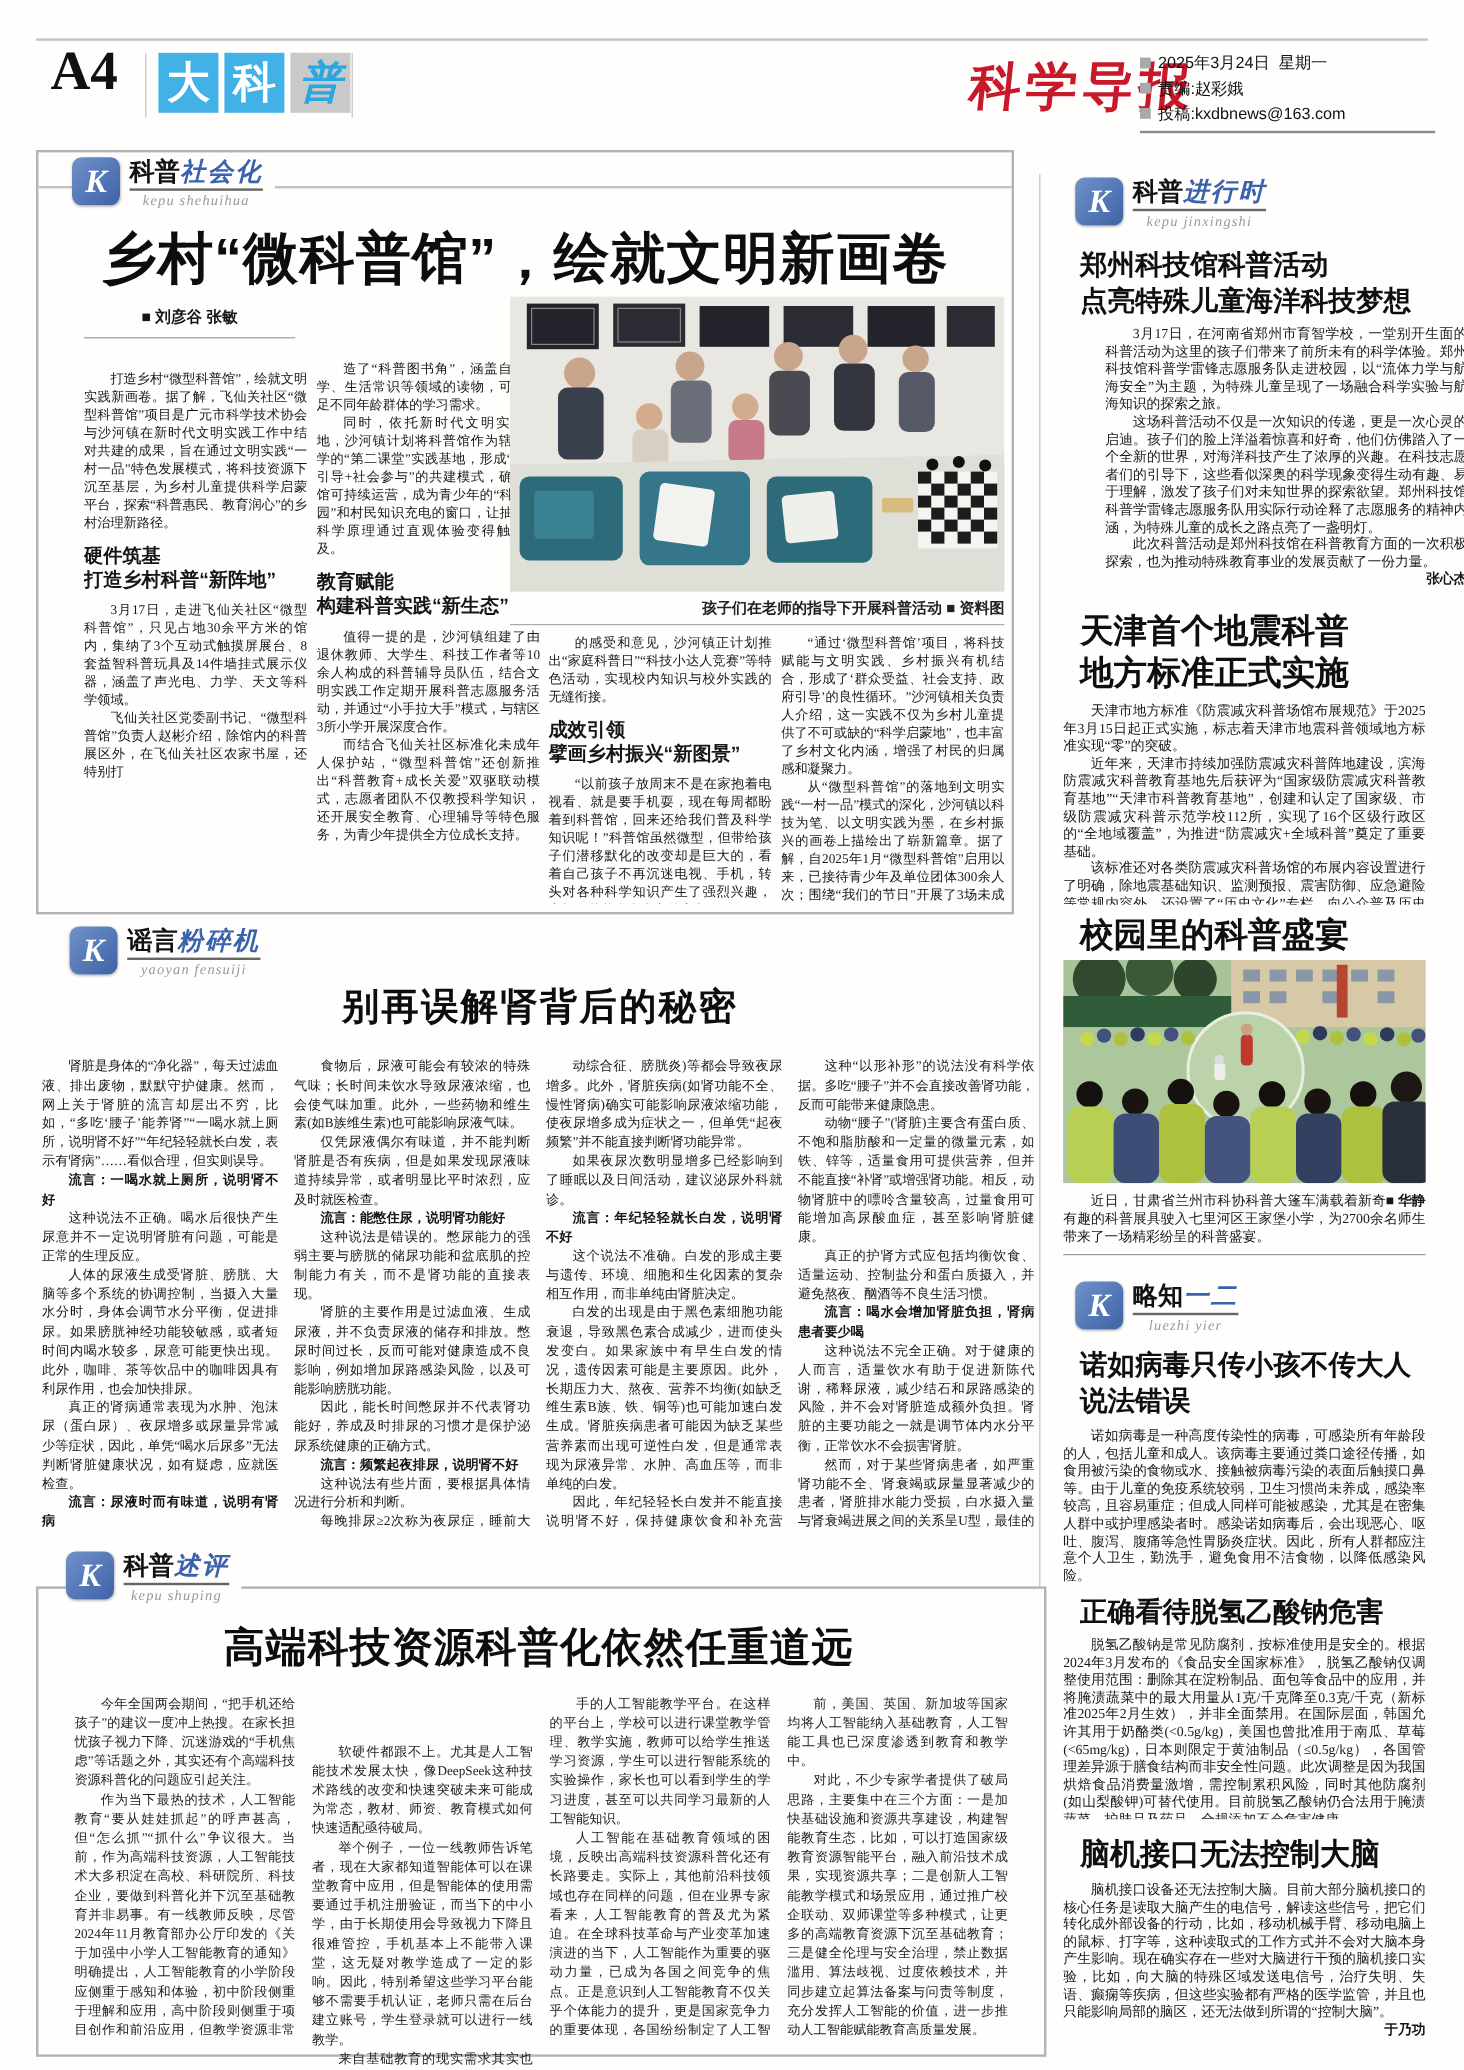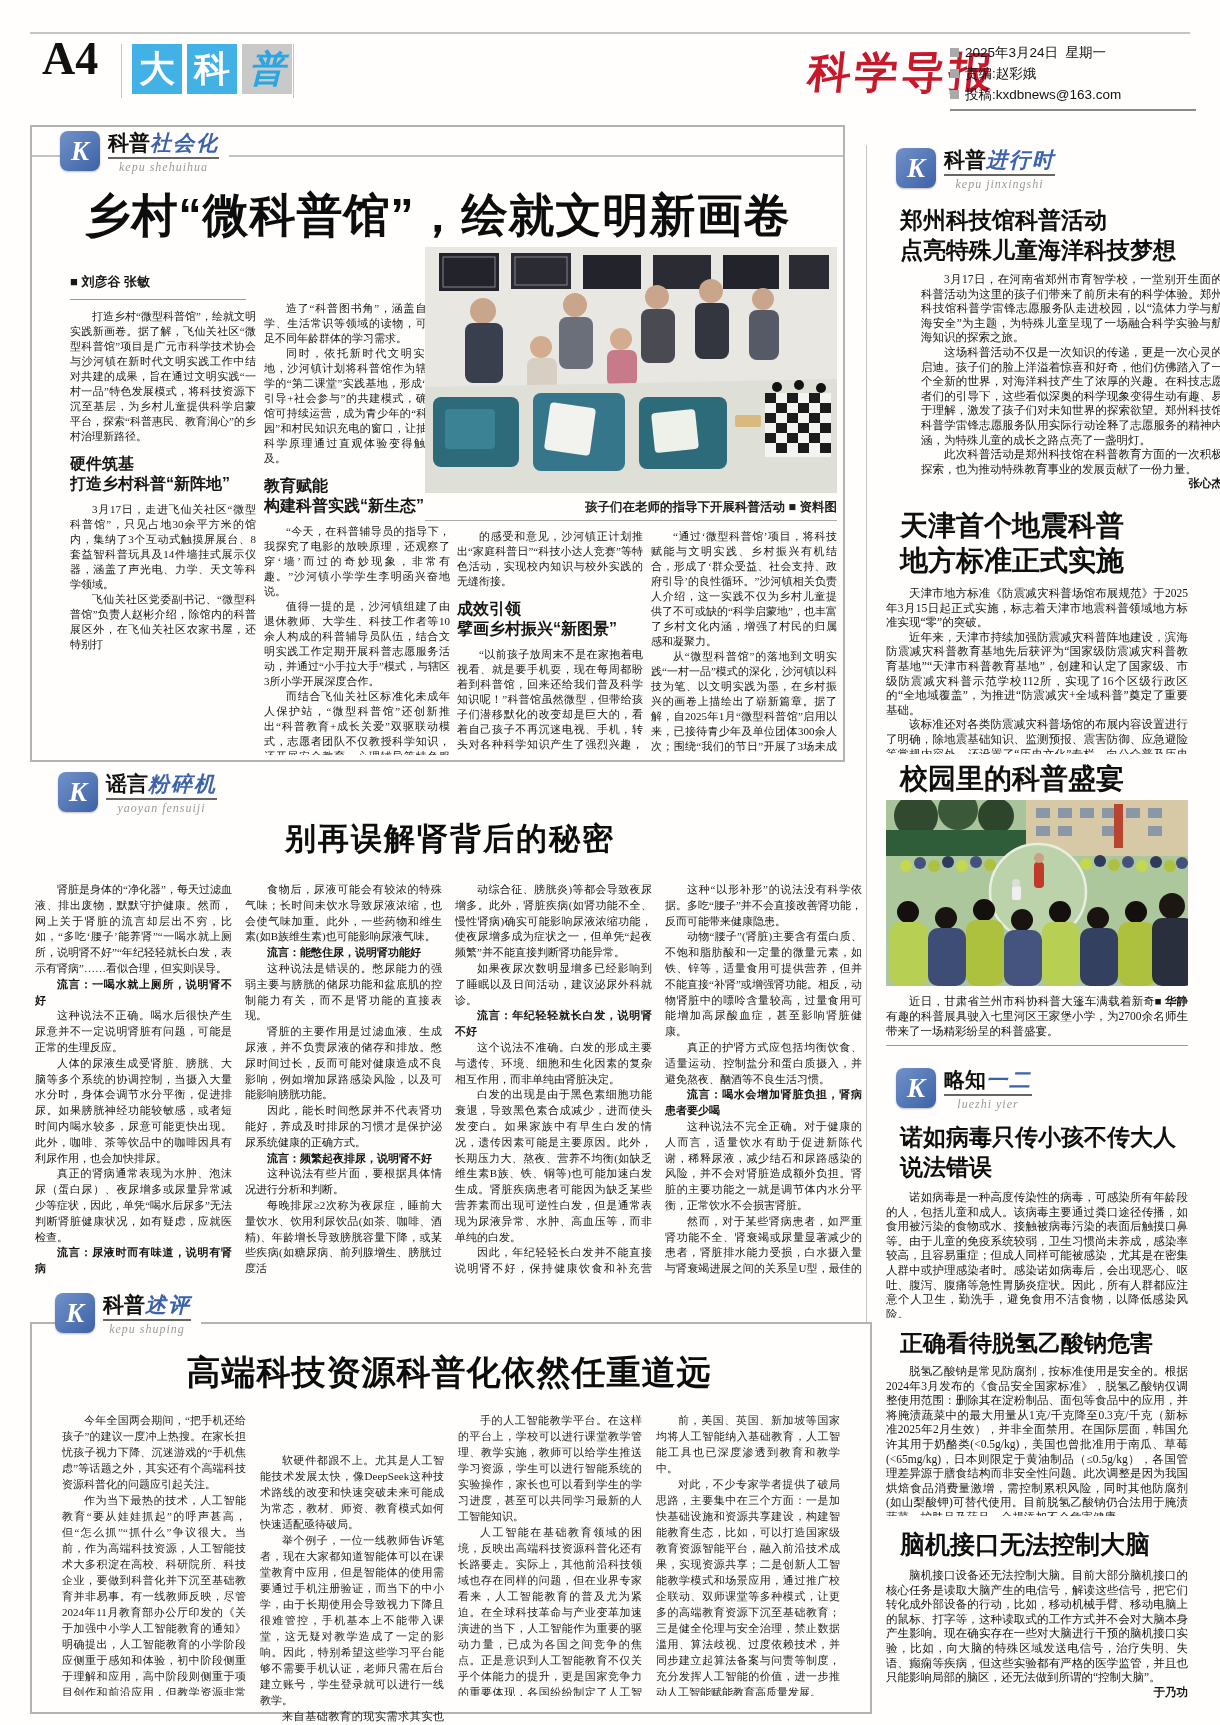--- a/index.html
+++ b/index.html
@@ -83,34 +83,33 @@
     <div class="hline" style="left:0;top:28px;width:811px;height:2px;"></div>
     <div class="badge" style="left:28px;top:4px;">
       <div class="k">K</div>
       <div class="nm">
         <div class="row1"><span class="blk">科普</span><span class="blu">社会化</span></div>
         <div class="brule"></div>
         <div class="py">kepu shehuihua</div>
       </div>
     </div>
     <div class="headline-main" style="top:58px;font-size:46px;">乡村“微科普馆”，绘就文明新画卷</div>
-    <div class="byline" style="left:38px;top:146px;width:176px;">■ 刘彦谷 张敏</div>
+    <div class="byline" style="left:38px;top:128px;width:176px;text-align:center;">■ 刘彦谷 张敏</div>
     <div class="col mainbody" style="left:38px;top:182px;width:186px;height:446px;">
         <p class="para">打造乡村“微型科普馆”，绘就文明实践新画卷。据了解，飞仙关社区“微型科普馆”项目是广元市科学技术协会与沙河镇在新时代文明实践工作中结对共建的成果，旨在通过文明实践“一村一品”特色发展模式，将科技资源下沉至基层，为乡村儿童提供科学启蒙平台，探索“科普惠民、教育润心”的乡村治理新路径。</p>
         <p class="para sub">硬件筑基
 打造乡村科普“新阵地”</p>
         <p class="para">3月17日，走进飞仙关社区“微型科普馆”，只见占地30余平方米的馆内，集纳了3个互动式触摸屏展台、8套益智科普玩具及14件墙挂式展示仪器，涵盖了声光电、力学、天文等科学领域。</p>
         <p class="para">飞仙关社区党委副书记、“微型科普馆”负责人赵彬介绍，除馆内的科普展区外，在飞仙关社区农家书屋，还特别打</p>
       </div>
     <div class="col mainbody" style="left:232px;top:174px;width:186px;height:454px;">
         <p class="para">造了“科普图书角”，涵盖自然科学、生活常识等领域的读物，可以满足不同年龄群体的学习需求。</p>
         <p class="para">同时，依托新时代文明实践阵地，沙河镇计划将科普馆作为辖区小学的“第二课堂”实践基地，形成“政府引导+社会参与”的共建模式，确保场馆可持续运营，成为青少年的“科学乐园”和村民知识充电的窗口，让抽象的科学原理通过直观体验变得触手可及。</p>
         <p class="para sub">教育赋能
 构建科普实践“新生态”</p>
-        <p class="para">“今天，在科普辅导员的指导下，我探究了电影的放映原理，还观察了穿‘墙’而过的奇妙现象，非常有趣。”沙河镇小学学生李明函兴奋地说。</p>
         <p class="para">值得一提的是，沙河镇组建了由退休教师、大学生、科技工作者等10余人构成的科普辅导员队伍，结合文明实践工作定期开展科普志愿服务活动，并通过“小手拉大手”模式，与辖区3所小学开展深度合作。</p>
         <p class="para">而结合飞仙关社区标准化未成年人保护站，“微型科普馆”还创新推出“科普教育+成长关爱”双驱联动模式，志愿者团队不仅教授科学知识，还开展安全教育、心理辅导等特色服务，为青少年提供全方位成长支持。</p>
       </div>
 
     <svg class="abs" style="left:393px;top:120px;" width="412" height="246" viewBox="0 0 412 246">
       <rect width="412" height="246" fill="#e9e7e2"></rect>
       <rect x="14" y="6" width="60" height="38" fill="#23232b"></rect>
         <rect x="86" y="6" width="60" height="36" fill="#2b2b33"></rect>
         <rect x="158" y="8" width="58" height="34" fill="#23232b"></rect>
         <rect x="228" y="8" width="58" height="34" fill="#2b2b33"></rect>
@@ -193,20 +192,21 @@
   <div class="col kidbody" style="left:35px;top:882px;width:197px;height:394px;">
       <p class="para">肾脏是身体的“净化器”，每天过滤血液、排出废物，默默守护健康。然而，网上关于肾脏的流言却层出不穷，比如，“多吃‘腰子’能养肾”“一喝水就上厕所，说明肾不好”“年纪轻轻就长白发，表示有肾病”……看似合理，但实则误导。</p>
       <p class="para rumor">流言：一喝水就上厕所，说明肾不好</p>
       <p class="para">这种说法不正确。喝水后很快产生尿意并不一定说明肾脏有问题，可能是正常的生理反应。</p>
       <p class="para">人体的尿液生成受肾脏、膀胱、大脑等多个系统的协调控制，当摄入大量水分时，身体会调节水分平衡，促进排尿。如果膀胱神经功能较敏感，或者短时间内喝水较多，尿意可能更快出现。此外，咖啡、茶等饮品中的咖啡因具有利尿作用，也会加快排尿。</p>
       <p class="para">真正的肾病通常表现为水肿、泡沫尿（蛋白尿）、夜尿增多或尿量异常减少等症状，因此，单凭“喝水后尿多”无法判断肾脏健康状况，如有疑虑，应就医检查。</p>
       <p class="para rumor">流言：尿液时而有味道，说明有肾病</p>
     </div>
   <div class="col kidbody" style="left:245px;top:882px;width:197px;height:394px;">
       <p class="para">食物后，尿液可能会有较浓的特殊气味；长时间未饮水导致尿液浓缩，也会使气味加重。此外，一些药物和维生素(如B族维生素)也可能影响尿液气味。</p>
+      <p class="para">仅凭尿液偶尔有味道，并不能判断肾脏是否有疾病，但是如果发现尿液味道持续异常，或者明显比平时浓烈，应及时就医检查。</p>
       <p class="para rumor">流言：能憋住尿，说明肾功能好</p>
       <p class="para">这种说法是错误的。憋尿能力的强弱主要与膀胱的储尿功能和盆底肌的控制能力有关，而不是肾功能的直接表现。</p>
       <p class="para">肾脏的主要作用是过滤血液、生成尿液，并不负责尿液的储存和排放。憋尿时间过长，反而可能对健康造成不良影响，例如增加尿路感染风险，以及可能影响膀胱功能。</p>
       <p class="para">因此，能长时间憋尿并不代表肾功能好，养成及时排尿的习惯才是保护泌尿系统健康的正确方式。</p>
       <p class="para rumor">流言：频繁起夜排尿，说明肾不好</p>
       <p class="para">这种说法有些片面，要根据具体情况进行分析和判断。</p>
       <p class="para">每晚排尿≥2次称为夜尿症，睡前大量饮水、饮用利尿饮品(如茶、咖啡、酒精)、年龄增长导致膀胱容量下降，或某些疾病(如糖尿病、前列腺增生、膀胱过度活</p>
     </div>
   <div class="col kidbody" style="left:455px;top:882px;width:197px;height:394px;">
       <p class="para">动综合征、膀胱炎)等都会导致夜尿增多。此外，肾脏疾病(如肾功能不全、慢性肾病)确实可能影响尿液浓缩功能，使夜尿增多成为症状之一，但单凭“起夜频繁”并不能直接判断肾功能异常。</p>

